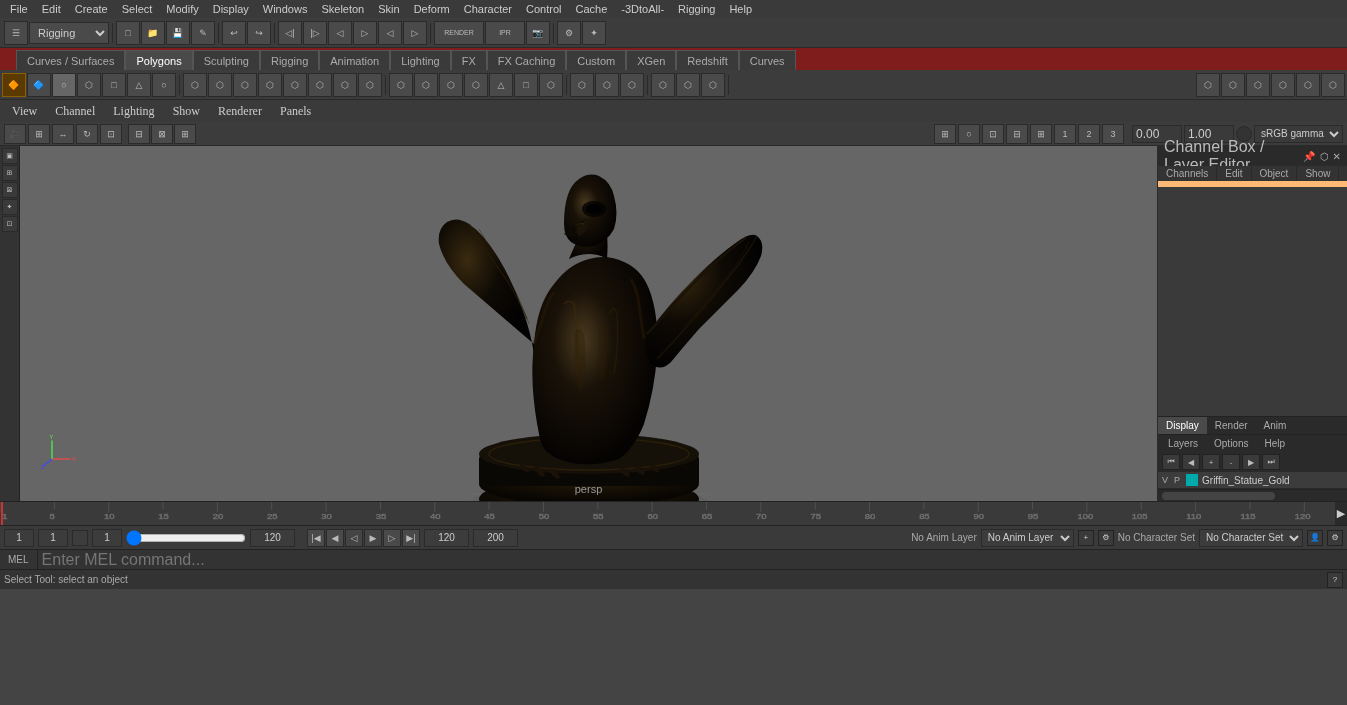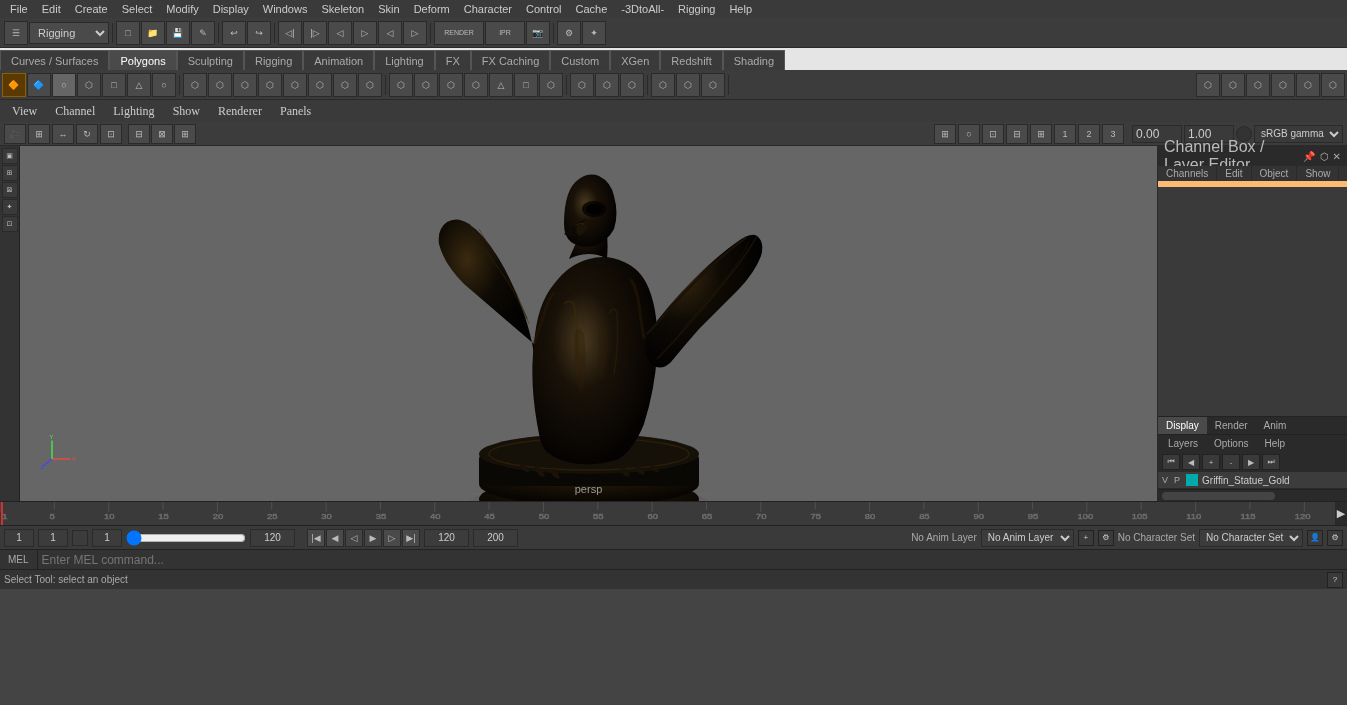--- a/index.html
+++ b/index.html
@@ -71,24 +71,24 @@
       font-size: 11px;
       padding: 0 4px;
       width: 80px;
       cursor: pointer;
     }
 
     
     #tabs-row {
       width: 100%;
       height: 22px;
-      background: #e5e5e5;
+      background: #7f1d1d;
       display: flex;
       align-items: flex-end;
-      padding-left: 0;
+      padding-left: 16px;
     }
     .tab-item {
       padding: 2px 10px;
       font-size: 11px;
       color: #aaa;
       cursor: pointer;
       border-top: 1px solid #555;
       border-left: 1px solid #555;
       border-right: 1px solid #555;
       background: #3a3a3a;
@@ -436,21 +436,21 @@
       display: flex;
       align-items: center;
       cursor: pointer;
     }
     #mel-input {
       flex: 1;
       height: 100%;
       background: transparent;
       border: none;
       color: #ccc;
-      font-size: 12px;
+      font-size: 16px;
       padding: 0 4px;
       outline: none;
     }
 
     
     #status-bar {
       width: 100%;
       height: 20px;
       background: #333;
       display: flex;
@@ -544,21 +544,21 @@
   <div class="tab-item active">Polygons</div>
   <div class="tab-item">Sculpting</div>
   <div class="tab-item">Rigging</div>
   <div class="tab-item">Animation</div>
   <div class="tab-item">Lighting</div>
   <div class="tab-item">FX</div>
   <div class="tab-item">FX Caching</div>
   <div class="tab-item">Custom</div>
   <div class="tab-item">XGen</div>
   <div class="tab-item">Redshift</div>
-  <div class="tab-item">Shading</div>
+  <div class="tab-item">Curves</div>
 </div>
 
 <div id="toolbar2">
 
   <div class="toolbar-btn" style="background:#5a3a00; border-color:#8a6000;">🔶</div>
   <div class="toolbar-btn">🔷</div>
   <div class="toolbar-btn" style="background:#666;">○</div>
   <div class="toolbar-btn">⬡</div>
   <div class="toolbar-btn">□</div>
   <div class="toolbar-btn">△</div>

